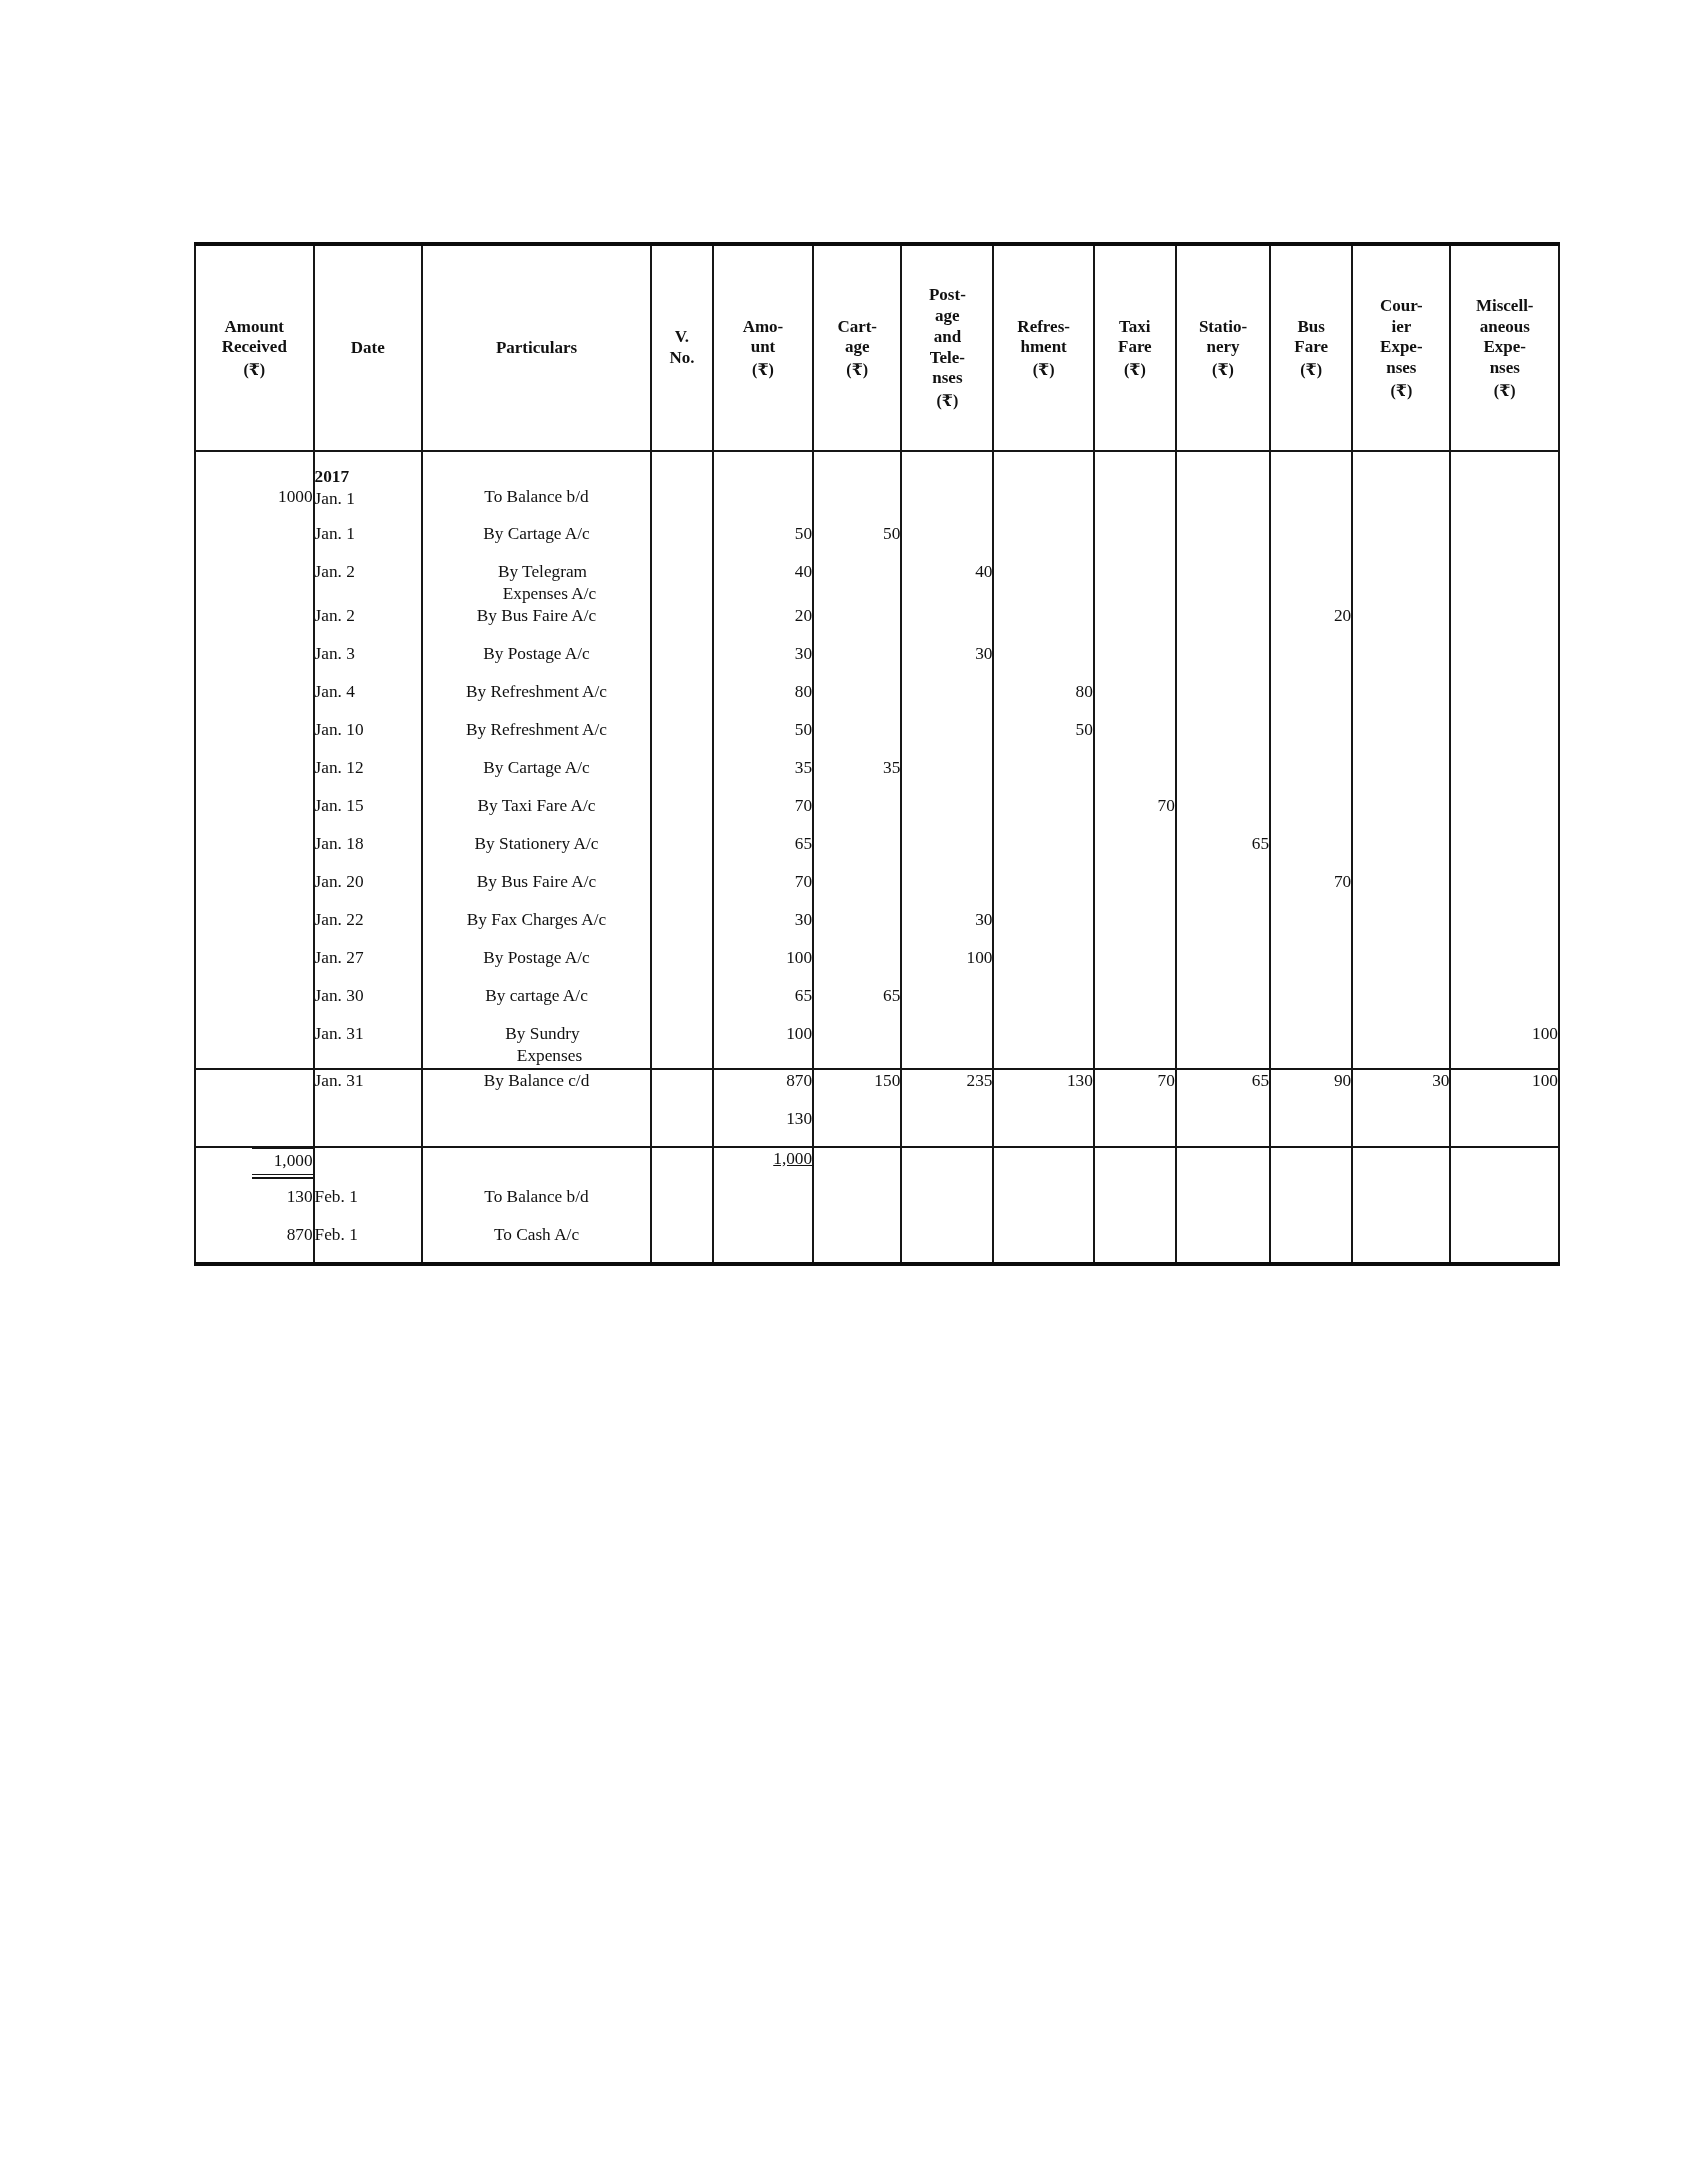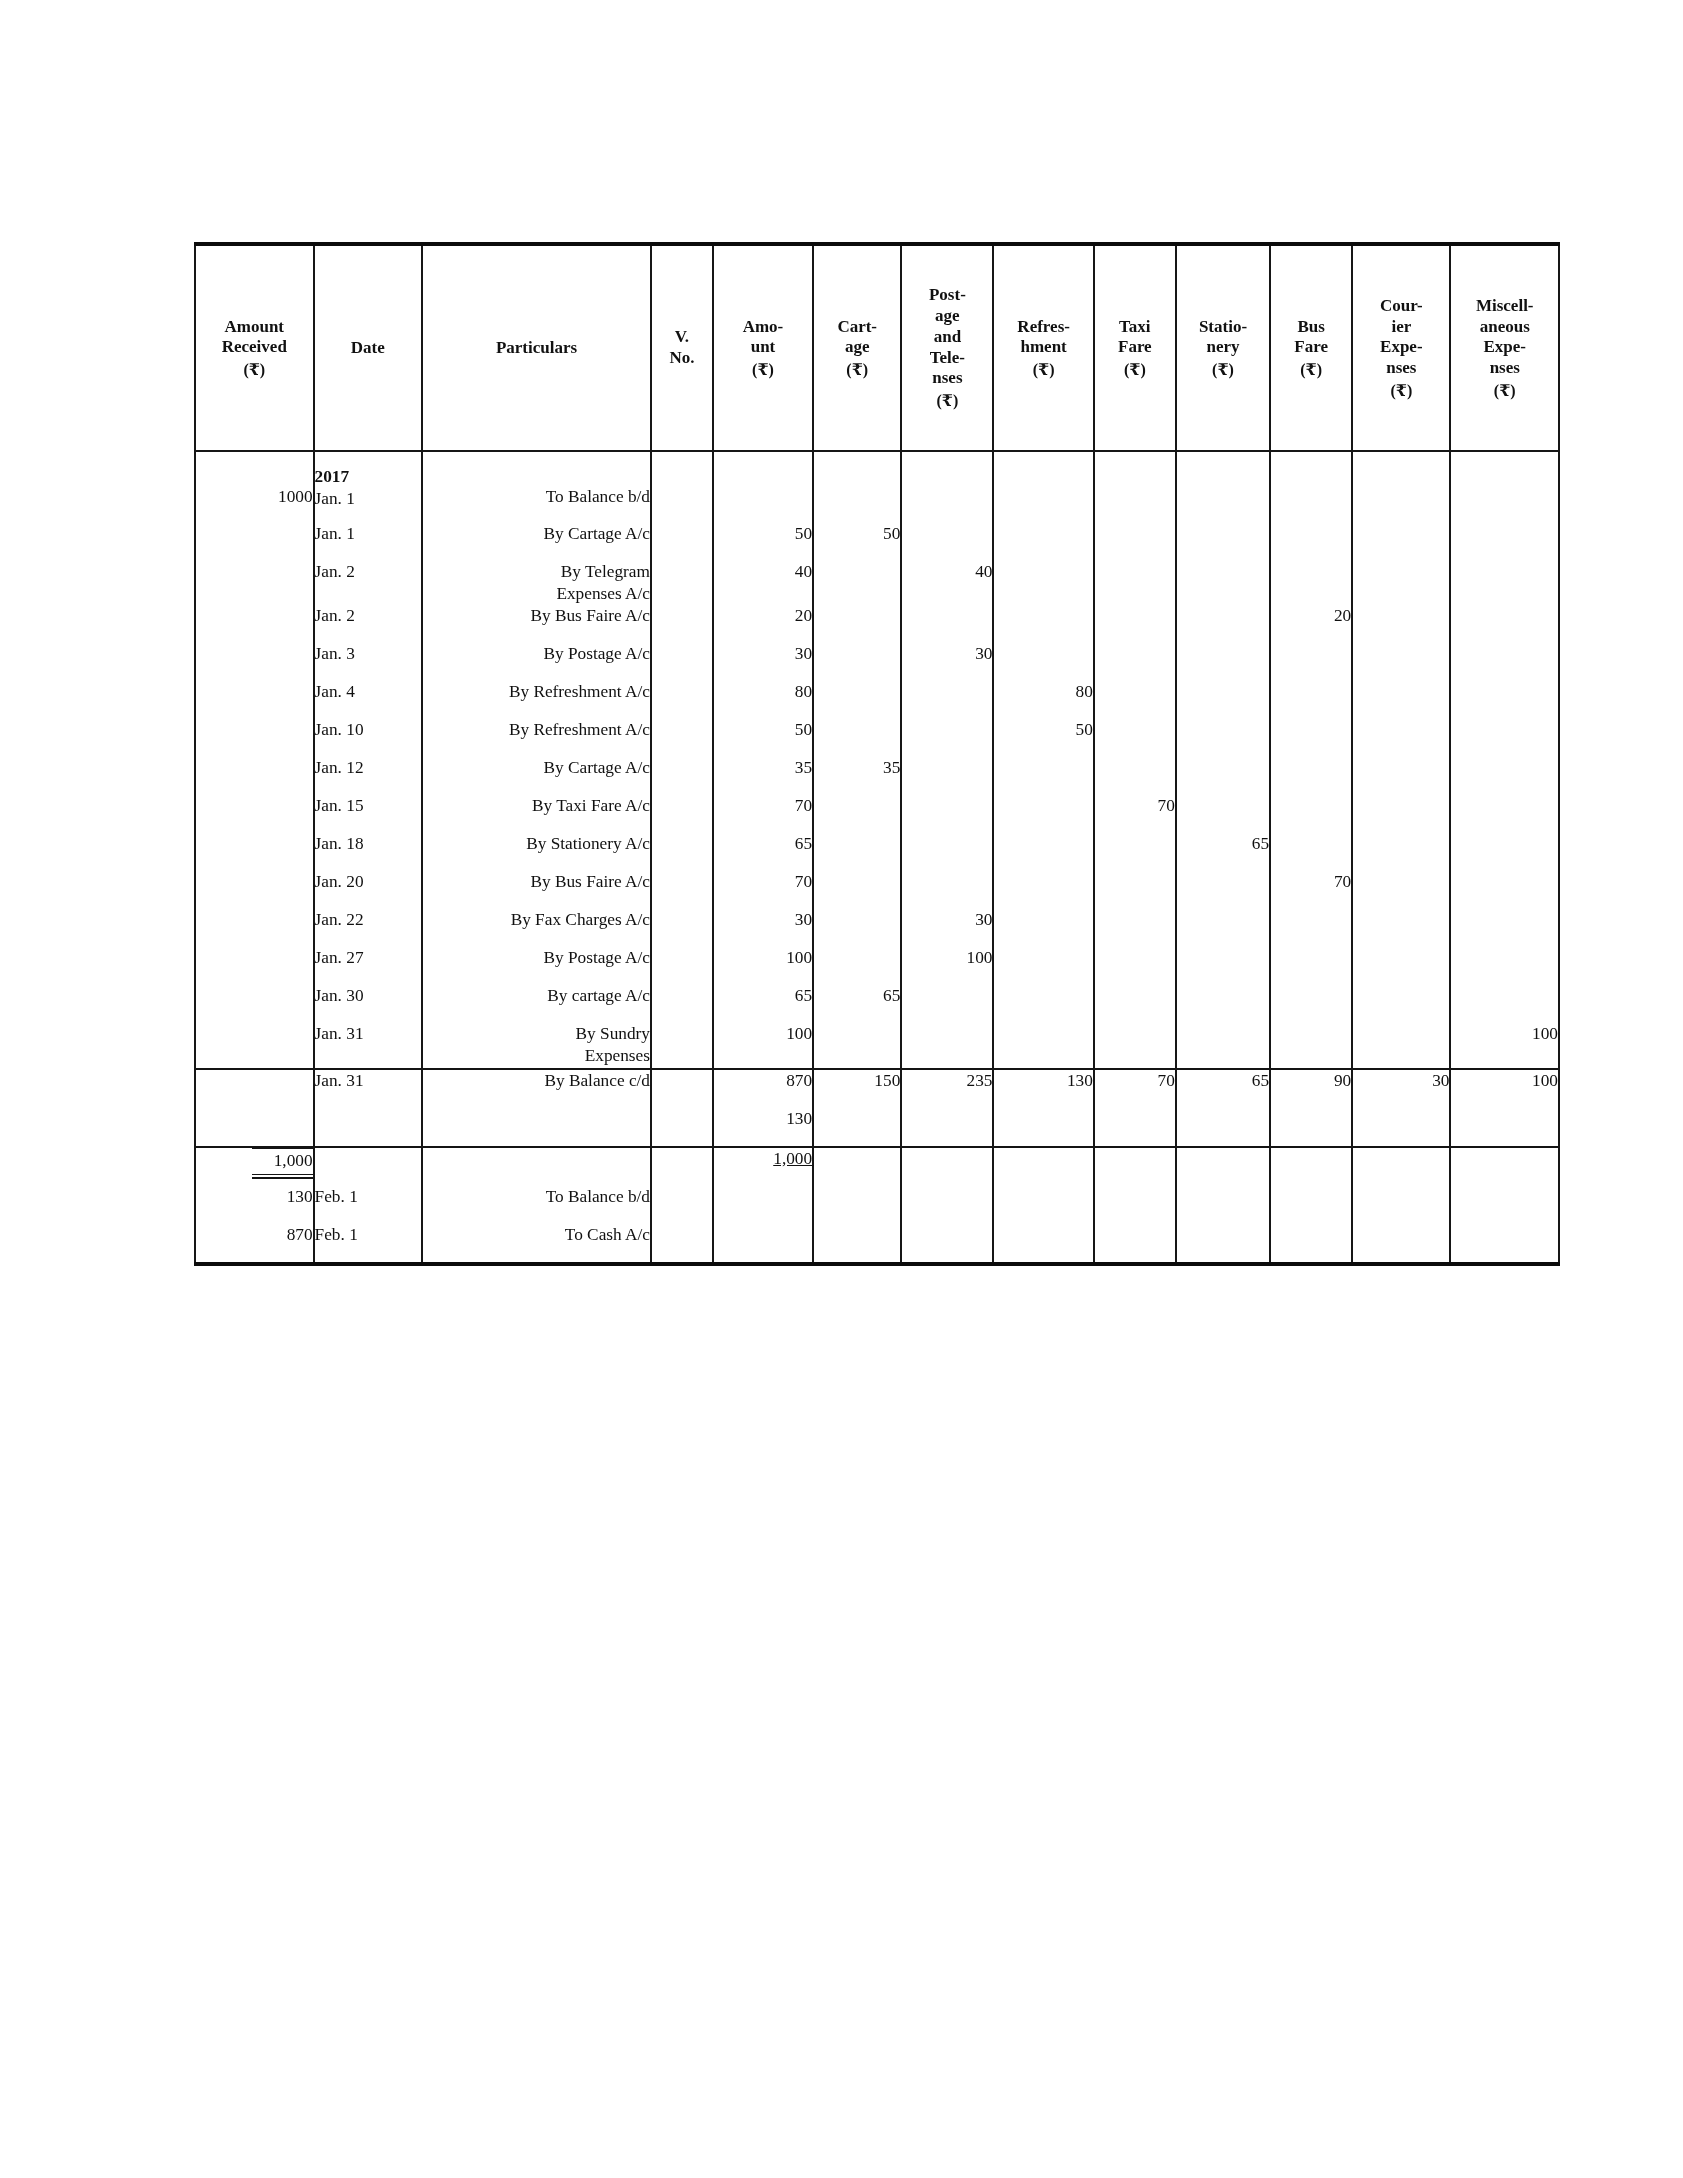--- a/index.html
+++ b/index.html
@@ -73,21 +73,21 @@
     padding: 4px 2px;
   }
 
   .rupee { display: block; font-weight: bold; font-size: 16px; margin-top: 2px; }
 
   td.cell {
     height: 38px;
     padding: 1px 9px 1px 9px;
   }
   td.num  { text-align: right; padding-right: 12px; }
-  td.txt  { text-align: right;  padding-left: 12px; }
+  td.txt  { text-align: center;  padding-left: 12px; }
   td.dt   { text-align: left;  padding-left: 10px; }
 
   .year { font-weight: bold; }
 
   .wrap2 { display: block; margin-left: 12px; }
   .wrap2 .l2 { display: block; padding-left: 14px; }
 
   
   tr.first-body td.cell { height: 57px; padding-top: 14px; }
 

